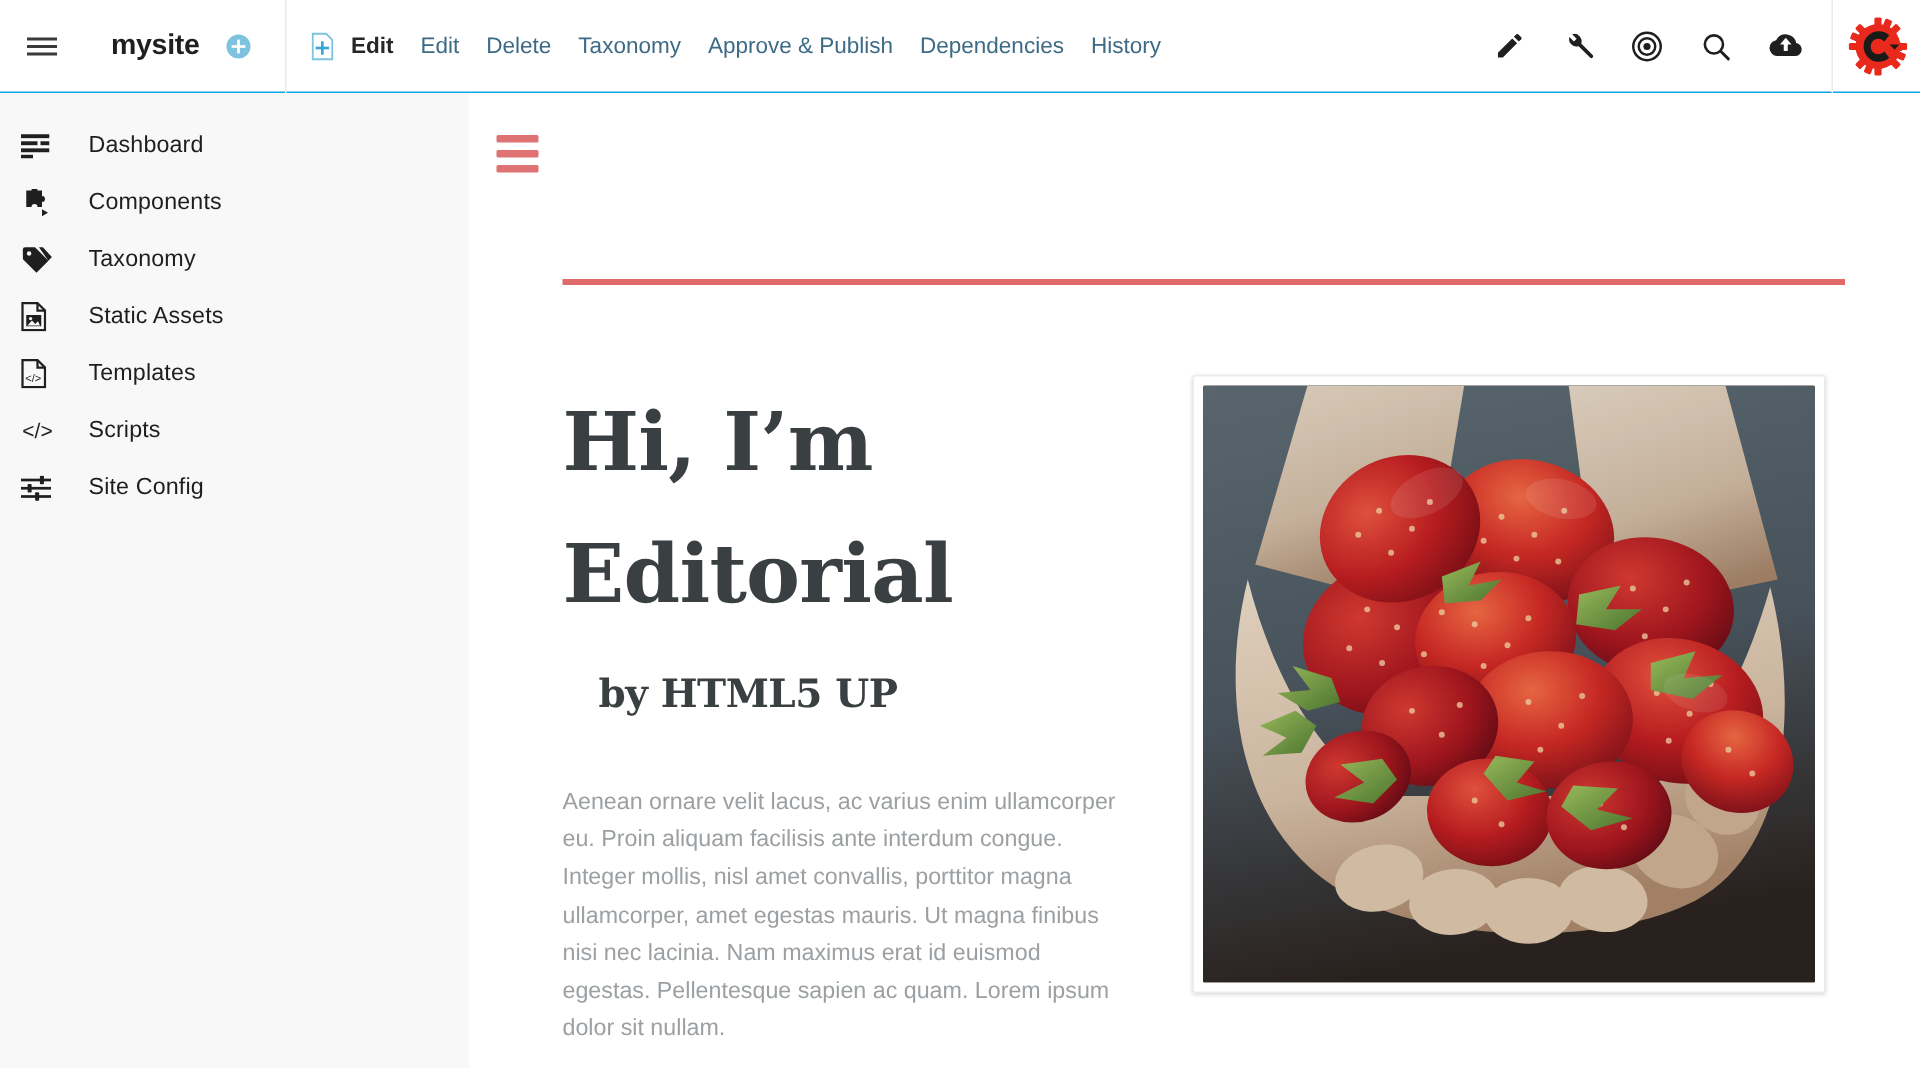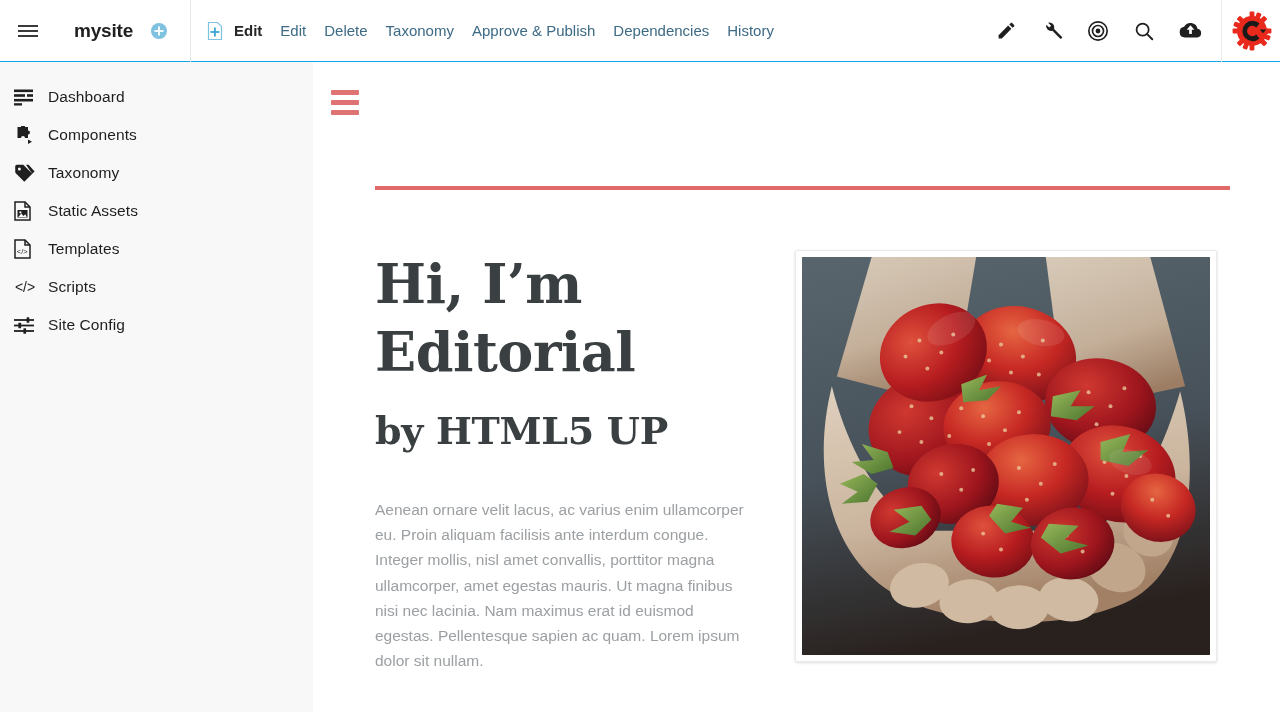--- a/index.html
+++ b/index.html
@@ -72,21 +72,21 @@
 
   
   .sidebar {
     position: absolute; top: 62px; left: 0;
     width: 313px; height: 650px;
     background: #f8f8f8;
     padding-top: 16px;
   }
   .side-item {
     height: 38px; display: flex; align-items: center;
-    padding-left: 14px; cursor: pointer; gap: 0;
+    padding-left: 14px; cursor: pointer; gap: 11px;
   }
   .side-ico {
     width: 26px; height: 24px;
     display: flex; align-items: center; justify-content: flex-start;
     flex: 0 0 26px;
   }
   .side-label {
     font-size: 15.5px; color: #1e1e1e; margin-left: 8px;
     letter-spacing: 0.1px;
   }
@@ -124,27 +124,27 @@
   }
 
   .pv-body {
     position: absolute; left: 62px; top: 188px;
     width: 860px;
     display: flex; gap: 0;
   }
   .pv-left { width: 420px; padding-right: 40px; }
   .pv-h1 {
     font-family: "DejaVu Serif", "Liberation Serif", serif;
-    font-size: 54px; line-height: 68px; font-weight: bold;
+    font-size: 54px; line-height: 88px; font-weight: bold;
     color: #3a3f41; letter-spacing: -0.5px;
   }
   .pv-h2 {
     font-family: "DejaVu Serif", "Liberation Serif", serif;
-    font-size: 38px; font-weight: bold; color: #3a3f41;
-    margin-top: 22px; letter-spacing: -0.3px;
+    font-size: 26px; font-weight: bold; color: #3a3f41;
+    margin-top: 22px; letter-spacing: -0.3px; margin-left: 24px;
   }
   .pv-p {
     font-size: 15.5px; line-height: 25.2px;
     color: #9ca0a3; margin-top: 44px;
   }
 
   .pv-figure {
     width: 422px; height: 412px;
     background: #fff;
     border: 1px solid #ebebeb;

